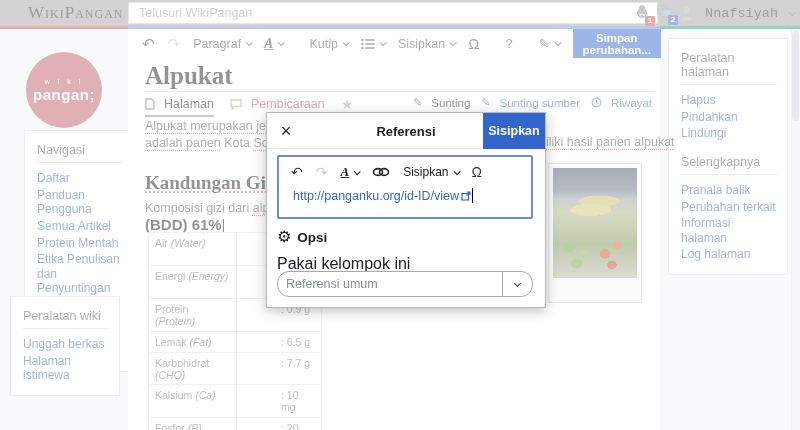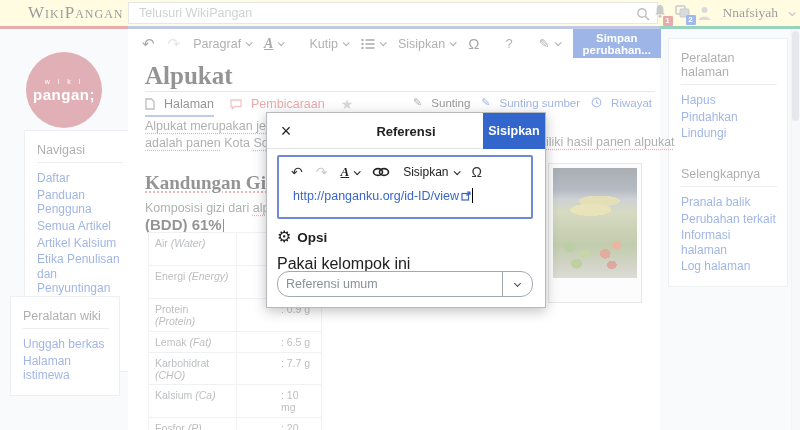--- a/index.html
+++ b/index.html
@@ -2,36 +2,36 @@
 <html style="--accent_red: #d25252; --accent_blue: #7b8fd0; --accent_green: #2aa378; --link: #3a66c8; --save: #3366cc; --redlink: #d14b4b; --logo: #bf5b67; --badge_alert: #d14b4b; --badge_notice: #3b6bd6; --spell: #e05c5c;"><head>
 <meta charset="utf-8">
 <style>
   * { box-sizing: border-box; margin: 0; padding: 0; }
   html,body { width:800px; height:430px; }
   body { font-family:"Liberation Sans","DejaVu Sans",sans-serif; background:#f3f4f6; }
   .stage { position:relative; width:800px; height:430px; overflow:hidden; background:#f3f4f6; }
   .serif { font-family:"Liberation Serif","DejaVu Serif",serif; }
 
   
-  .topbar { position:absolute; left:0; top:0; width:800px; height:26px; background:#fef9c3; z-index:2; }
+  .topbar { position:absolute; left:0; top:0; width:800px; height:26px; background:#a3a3a3; z-index:2; }
   .wordmark { position:absolute; left:28px; top:3px; font-family:"Liberation Serif","DejaVu Serif",serif;
               font-variant:small-caps; font-size:17px; letter-spacing:1px; color:#2b2f33; }
   .searchbox { position:absolute; left:128px; top:2px; width:530px; height:22px; background:#fff;
                border:1px solid #c8ccd1; }
   .searchbox input { width:100%; height:100%; border:0; outline:0; font-size:12.5px; color:#333;
                      padding:0 28px 0 10px; font-family:inherit; background:transparent; }
   .searchbox input::placeholder { color:#9aa0a6; }
   .search-ic { position:absolute; right:7px; top:4px; }
   .usertools { position:absolute; right:6px; top:0; height:26px; display:flex; align-items:center; gap:8px; }
   .badge-wrap { position:relative; display:inline-block; }
   .badge { position:absolute; right:-6px; bottom:-3px; min-width:10px; padding:0 2px; height:10px; line-height:10px;
            font-size:8px; font-weight:bold; color:#fff; text-align:center; border-radius:1px; }
   .badge.alert { background:var(--badge_alert); }
   .badge.notice { background:var(--badge_notice); }
-  .username { font-family:Liberation Serif, serif; font-size:13.5px; color:#333; margin-left:4px; }
+  .username { font-family:Liberation Mono, monospace; font-size:13.5px; color:#333; margin-left:4px; }
   .chev { display:inline-block; width:5px; height:5px; border-right:1.4px solid currentColor;
           border-bottom:1.4px solid currentColor; transform:rotate(45deg) translateY(-1px); margin-left:3px; }
   .strip { position:absolute; left:0; top:26px; height:3px; width:800px; display:flex; z-index:2; }
   .strip .s1 { width:128px; background:var(--accent_red); }
   .strip .s2 { width:532px; background:var(--accent_blue); }
   .strip .s3 { width:140px; background:var(--accent_green); }
 
   
   .content-col { position:absolute; left:128px; top:29px; width:532px; bottom:0; background:#fff; }
 
@@ -97,21 +97,21 @@
   .logo { position:absolute; left:26px; top:52px; width:76px; height:76px; border-radius:50%;
           background:var(--logo); display:flex; flex-direction:column; align-items:center; justify-content:center;
           color:#fff; z-index:1; }
   .logo1 { font-size:7px; letter-spacing:3px; margin-bottom:1px; }
   .logo2 { font-size:15px; font-weight:bold; letter-spacing:.5px; }
   .railbox { position:absolute; background:#fff; border:1px solid #dcdee3; padding:12px 10px 10px 12px; }
   .lbox1 { left:24px; top:130px; width:110px; }
   .lbox2 { left:10px; top:296px; width:110px; }
   .rbox  { left:668px; top:38px; width:120px; }
   .rail-h { font-size:12.5px; color:#54595d; padding-bottom:5px; border-bottom:1px solid #d8dade; margin-bottom:8px; }
-  .rail-h.second { margin-top:26px; }
+  .rail-h.second { margin-top:14px; }
   .rail-link { font-size:12px; color:var(--link); line-height:1.22; margin-bottom:2px; }
 
   .scrolltrack { position:absolute; right:0; top:29px; bottom:0; width:9px; background:#eef0f2; border-left:1px solid #e2e4e8; }
   .scrollthumb { position:absolute; right:1px; top:2px; width:7px; height:90px; background:#cdd0d6; border-radius:4px; }
 
   
   .overlay { position:absolute; inset:0; background:rgba(255,255,255,0.52); z-index:10; }
   .dialog { position:absolute; left:266px; top:112px; width:280px; height:196px; background:#fff;
             border:1px solid #b6babf; box-shadow:0 3px 12px rgba(0,0,0,.25); z-index:20; font-size:12.5px; }
   .dlg-head { position:absolute; left:0; top:0; right:0; height:36px; border-bottom:1px solid #e2e4e8; }
@@ -187,21 +187,21 @@
 
     <div class="logo">
       <span class="logo1">w i k i</span>
       <span class="logo2">pangan;</span>
     </div>
     <div class="railbox lbox1">
       <div class="rail-h">Navigasi</div>
       <div class="rail-link">Daftar</div>
       <div class="rail-link">Panduan Pengguna</div>
       <div class="rail-link">Semua Artikel</div>
-      <div class="rail-link">Artikel Kalsium</div>
+      <div class="rail-link">Protein Mentah</div>
       <div class="rail-link">Etika Penulisan dan Penyuntingan</div>
       <div class="rail-link">Etika Komunitas</div>
       <div class="rail-link">Bincang Pangan</div>
     </div>
     <div class="railbox lbox2">
       <div class="rail-h">Peralatan wiki</div>
       <div class="rail-link">Unggah berkas</div>
       <div class="rail-link">Halaman istimewa</div>
     </div>
 

